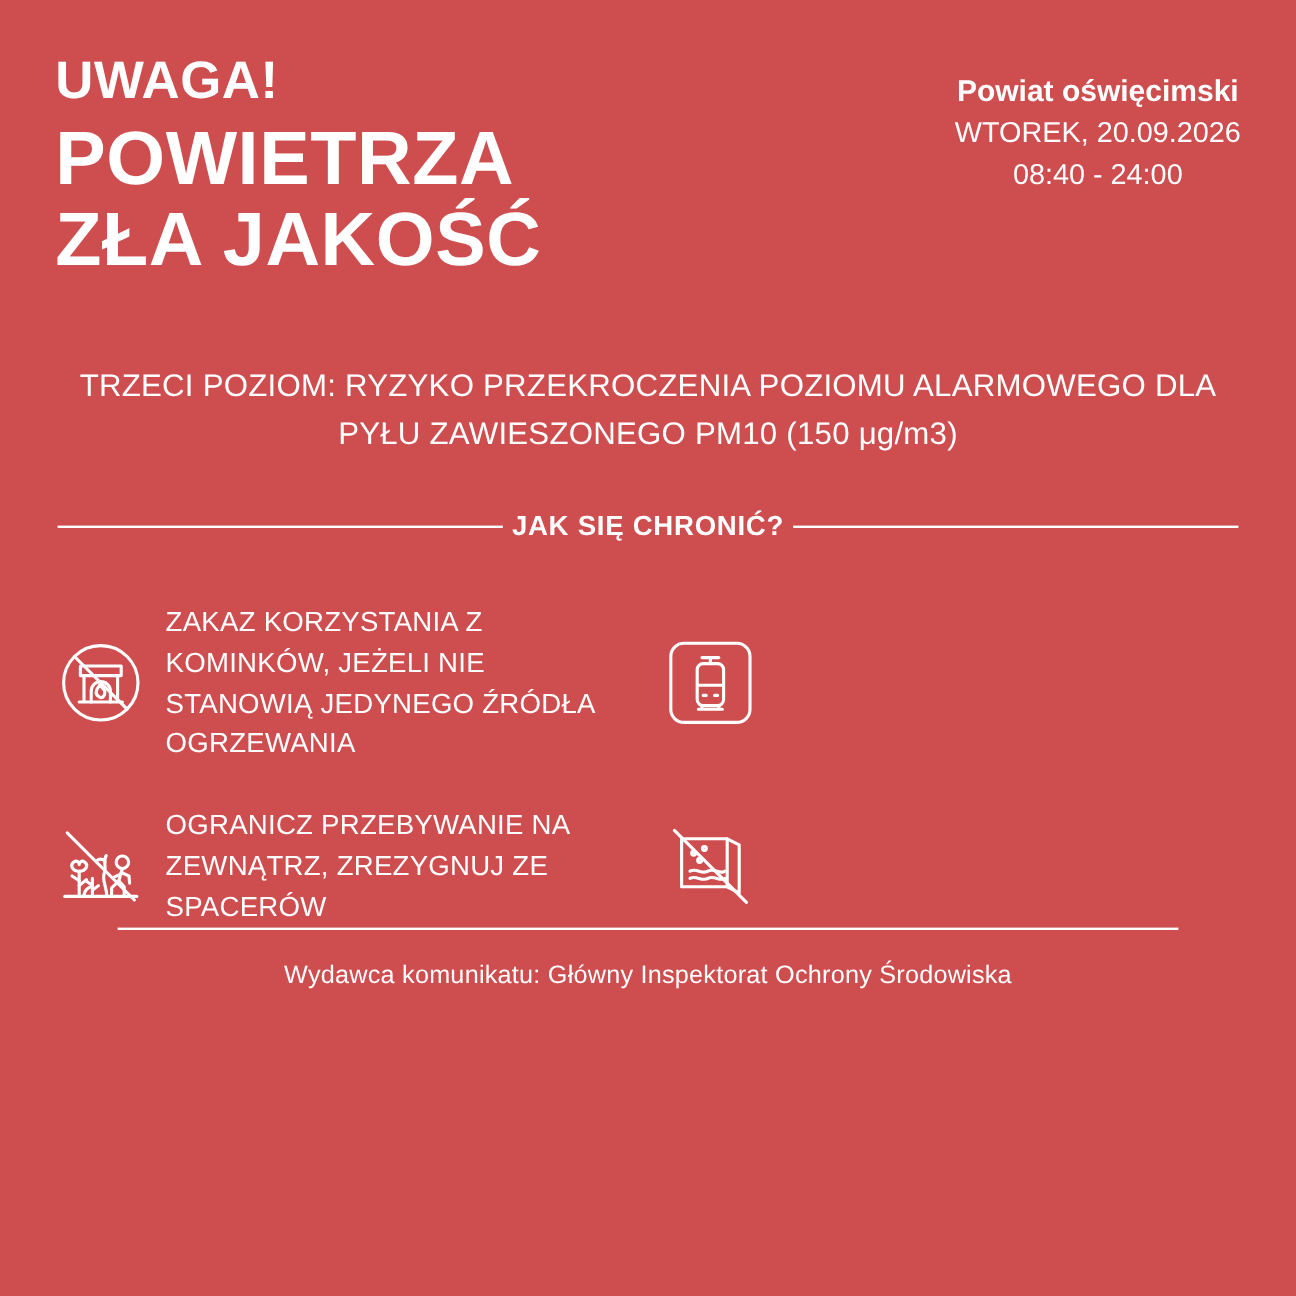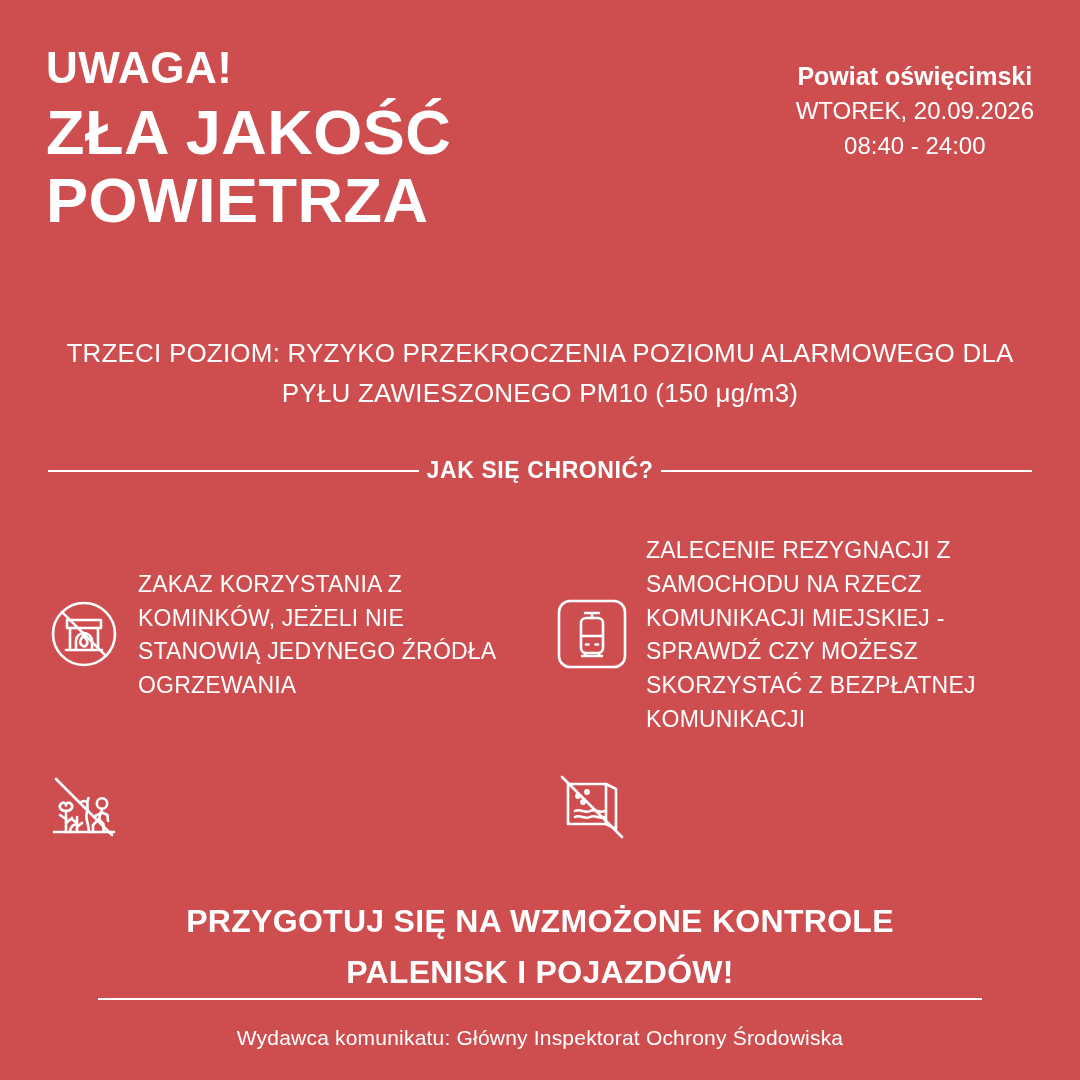--- a/index.html
+++ b/index.html
@@ -60,21 +60,21 @@
   }
   .meta .day,
   .meta .hours {
     font-size: 24px;
     font-weight: normal;
     display: block;
   }
 
   
   .subtitle {
-    margin-top: 100px;
+    margin-top: 68px;
     text-align: center;
     font-size: 26px;
     line-height: 1.52;
     letter-spacing: 0.2px;
     padding: 0 8px;
   }
 
   
   .section-divider {
     display: flex;
@@ -156,22 +156,22 @@
   }
 </style>
 </head>
 <body>
 
 <div class="poster">
 
   <div class="header">
     <div class="headline">
       <span class="attention">UWAGA!</span>
+      <span class="big">POWIETRZA</span>
       <span class="big">ZŁA JAKOŚĆ</span>
-      <span class="big">POWIETRZA</span>
     </div>
     <div class="meta">
       <span class="region">Powiat oświęcimski</span>
       <span class="day">WTOREK, 20.09.2026</span>
       <span class="hours">08:40 - 24:00</span>
     </div>
   </div>
 
   <div class="subtitle">TRZECI POZIOM: RYZYKO PRZEKROCZENIA POZIOMU ALARMOWEGO DLA PYŁU ZAWIESZONEGO PM10 (150 μg/m3)</div>
 
@@ -211,21 +211,20 @@
 
           <rect x="27" y="22" width="22" height="35" rx="5"></rect>
 
           <path d="M27.6 40 L48.4 40"></path>
 
           <path d="M32 48.5 L34.5 48.5 M41.5 48.5 L44 48.5"></path>
 
           <path d="M31 57 L31 60 M45 57 L45 60 M28 60 L48 60"></path>
         </svg>
       </div>
-      <div class="advice-text">ZALECENIE REZYGNACJI Z SAMOCHODU NA RZECZ KOMUNIKACJI MIEJSKIEJ - SPRAWDŹ CZY MOŻESZ SKORZYSTAĆ Z BEZPŁATNEJ KOMUNIKACJI</div>
     </div>
 
     <div class="advice-item row-two">
       <div class="advice-icon">
         <svg viewBox="0 0 76 76" fill="none" stroke="#ffffff" stroke-width="2.6" stroke-linecap="round" stroke-linejoin="round">
 
           <path d="M8 65 L68 65"></path>
 
           <path d="M20 65 L20 44"></path>
           <path d="M20 44 C14 44 12 39 15.5 36.4 C18 34.5 20 36.5 20 38.5 C20 36.5 22 34.5 24.5 36.4 C28 39 26 44 20 44 Z"></path>
@@ -239,20 +238,21 @@
 
           <circle cx="56" cy="36.5" r="5.2"></circle>
           <path d="M56 42 L53 52 L57.5 57 L57.5 65"></path>
           <path d="M53 52 L47 58 L47 65"></path>
           <path d="M55 45 L61.5 48 L62 54"></path>
           <path d="M55.5 46 L49 49"></path>
 
           <path d="M10 12 L66 68"></path>
         </svg>
       </div>
+      <div class="advice-text">OGRANICZ PRZEBYWANIE NA ZEWNĄTRZ, ZREZYGNUJ ZE SPACERÓW</div>
     </div>
 
     <div class="advice-item row-two">
       <div class="advice-icon">
         <svg viewBox="0 0 76 76" fill="none" stroke="#ffffff" stroke-width="2.6" stroke-linecap="round" stroke-linejoin="round">
 
           <rect x="14" y="17" width="38" height="40"></rect>
 
           <path d="M52 17 L62 22 L62 62 L52 57"></path>
 
@@ -263,23 +263,19 @@
           <circle cx="33" cy="25" r="1.6"></circle>
           <circle cx="29" cy="35" r="1.6"></circle>
 
           <path d="M8 10 L68 70"></path>
         </svg>
       </div>
     </div>
 
   </div>
 
-  <div class="cta">
-    <div>PRZYGOTUJ SIĘ NA WZMOŻONE KONTROLE</div>
-    <div>PALENISK I POJAZDÓW!</div>
-  </div>
 
   <div class="footer">
     <div class="footer-rule"></div>
     <div class="footer-text">Wydawca komunikatu: Główny Inspektorat Ochrony Środowiska</div>
   </div>
 
 </div>
 
 </body></html>

